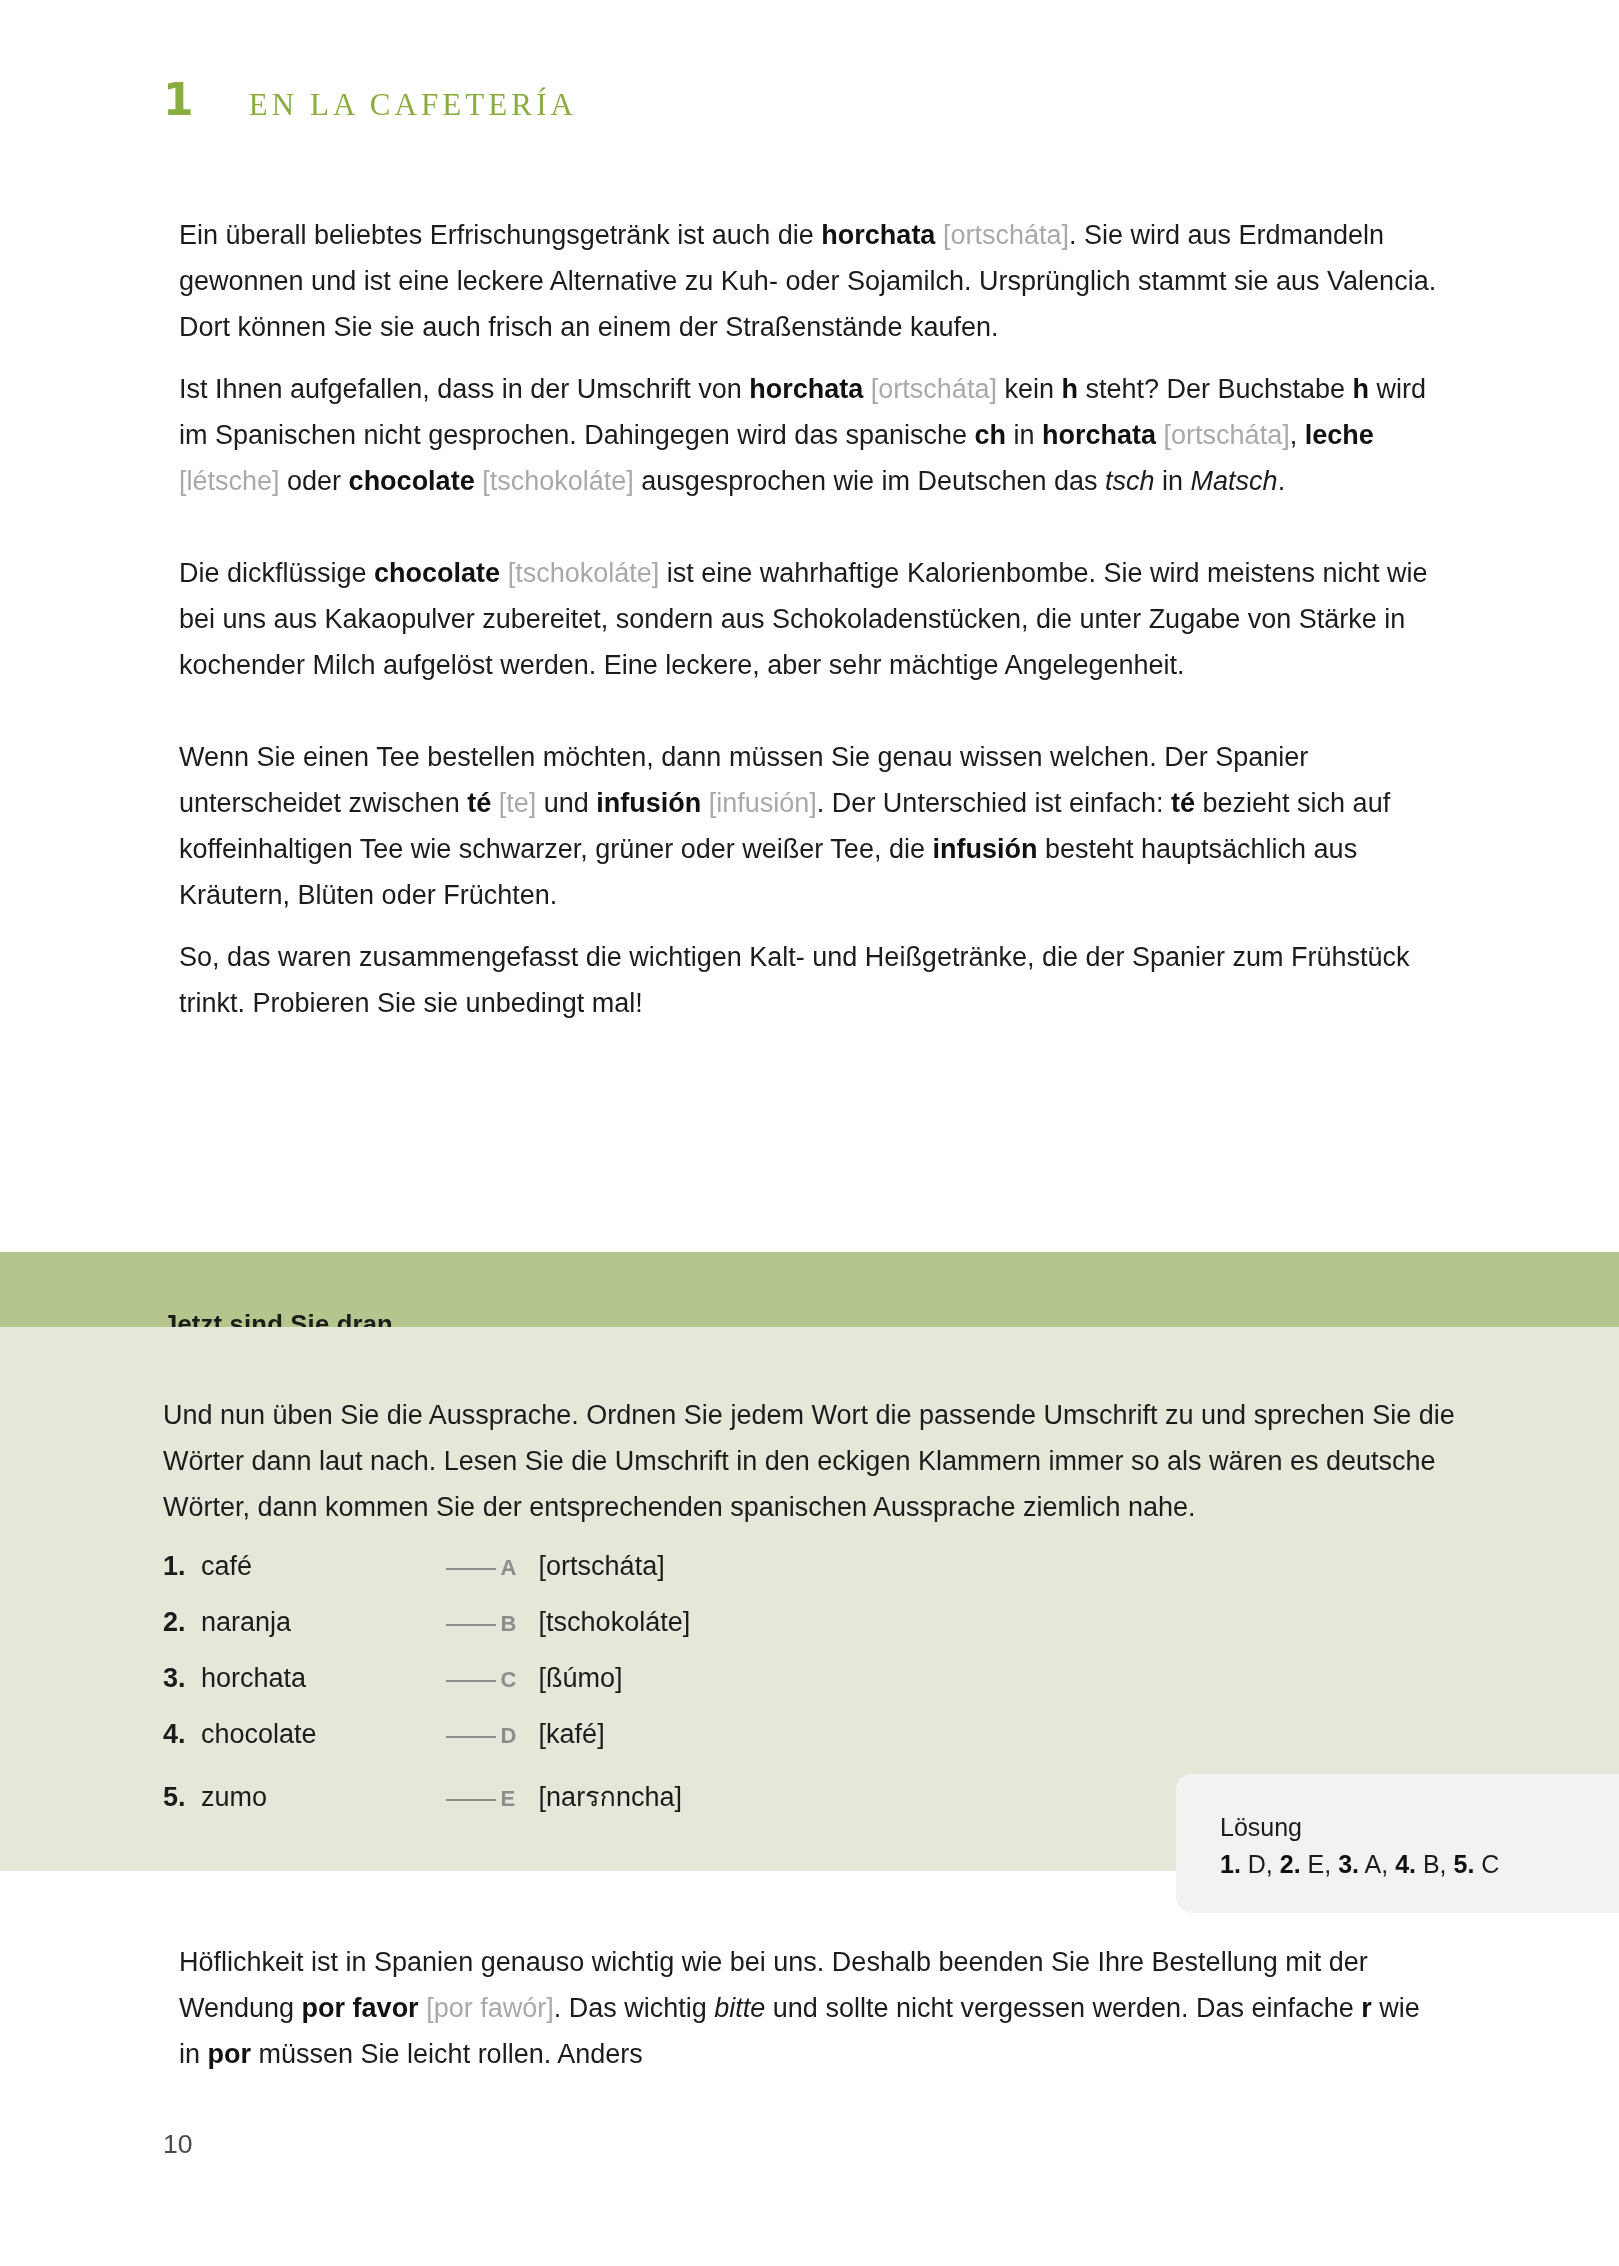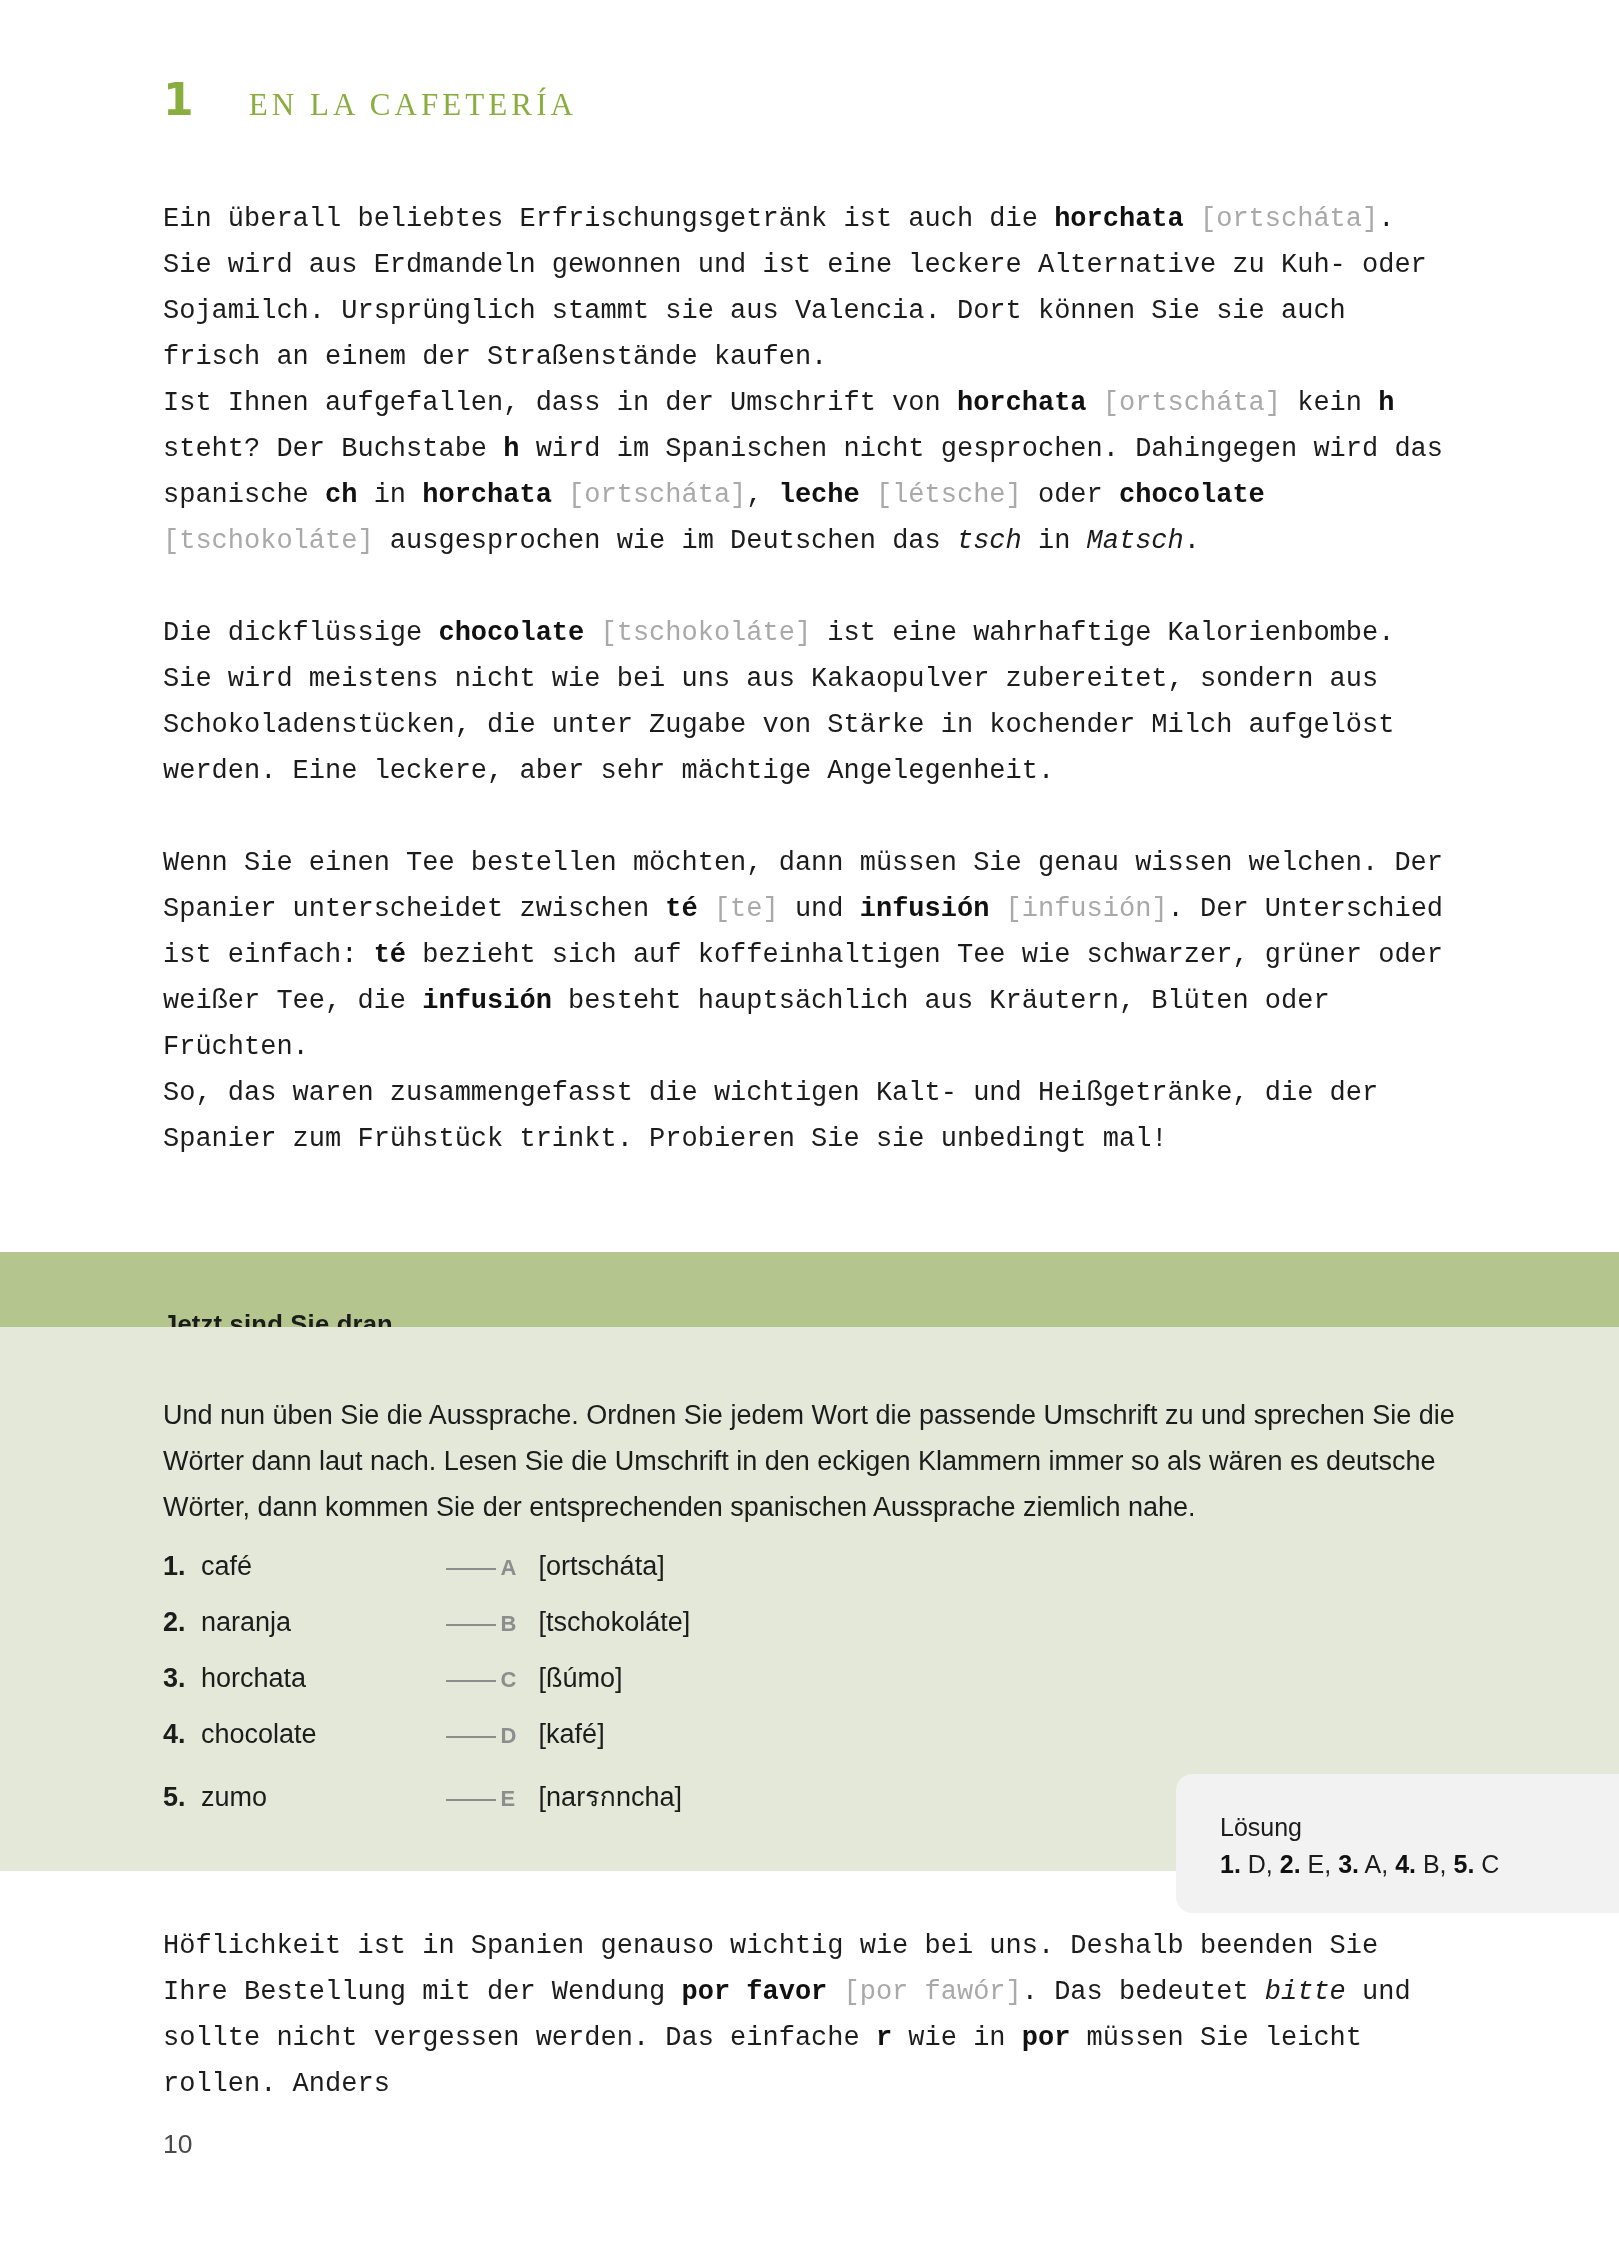--- a/index.html
+++ b/index.html
@@ -47,22 +47,21 @@
   .body-block {
     position: absolute;
     left: 163px;
     width: 1296px;
     font-size: 27px;
     line-height: 46px;
     color: #1c1c1c;
     font-weight: 400;
   }
   .body-block p {
-    margin: 0;
-    font-family: Liberation Mono, monospace;
+    margin: 16px;
   }
   .body-block p + p.spaced {
     margin-top: 46px;
   }
   b, .b { font-weight: 700; color: #111111; }
   i, .i { font-style: italic; }
   .ph { color: #a9a9a9; font-weight: 400; font-style: normal; }
 
   
   .callout-bar {
@@ -233,19 +232,19 @@
         <span class="ex-phon">[narรกncha]</span>
       </div>
     </div>
 
   <div class="solution-card" style="left:1176px; top:1774px; width:475px; height:139px;">
     <div class="solution-title">Lösung</div>
     <div class="solution-answers"><b>1.</b><span> D, </span><b>2.</b><span> E, </span><b>3.</b><span> A, </span><b>4.</b><span> B, </span><b>5.</b><span> C</span></div>
   </div>
 
   <div class="body-block" style="top:1923px;">
-    <p><span>Höflichkeit ist in Spanien genauso wichtig wie bei uns. Deshalb beenden Sie Ihre Bestellung mit der Wendung </span><b>por favor</b><span> </span><span class="ph">[por fawór]</span><span>. Das bedeutet </span><i>bitte</i><span> und sollte nicht vergessen werden. Das einfache </span><b>r</b><span> wie in </span><b>por</b><span> müssen Sie leicht rollen. Anders</span></p>
+    <p><span>Höflichkeit ist in Spanien genauso wichtig wie bei uns. Deshalb beenden Sie Ihre Bestellung mit der Wendung </span><b>por favor</b><span> </span><span class="ph">[por fawór]</span><span>. Das wichtig </span><i>bitte</i><span> und sollte nicht vergessen werden. Das einfache </span><b>r</b><span> wie in </span><b>por</b><span> müssen Sie leicht rollen. Anders</span></p>
   </div>
 
   <div class="page-number" style="top:2129px;">10</div>
 
 </div>
 
 
 </body></html>

